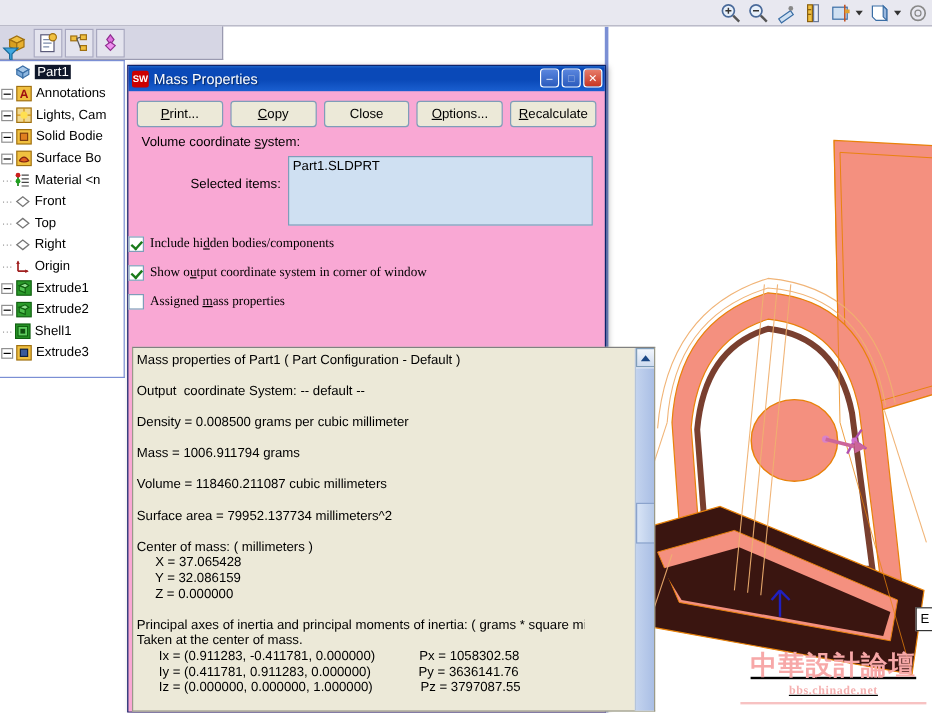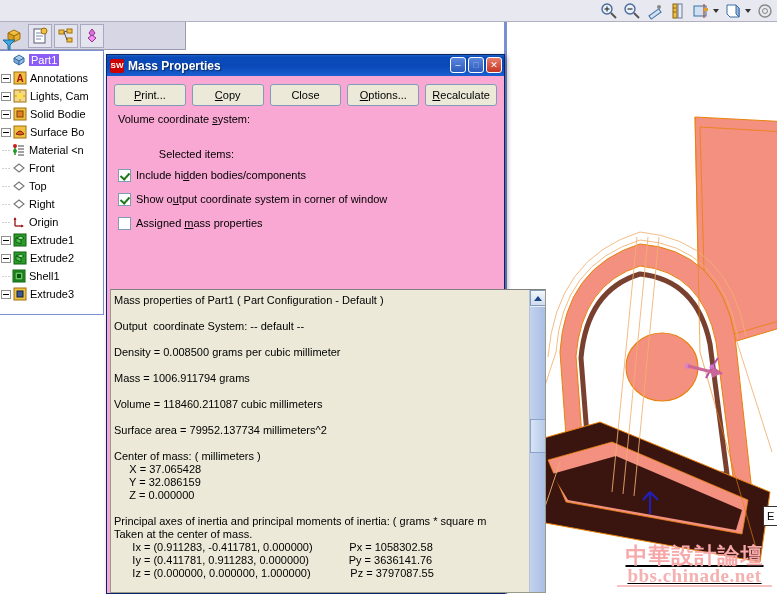--- a/index.html
+++ b/index.html
@@ -124,21 +124,21 @@
     text-align: center; color: #999; font-size: 9px;
   }
   .tree-icon {
     width: 15px; height: 15px;
     margin-right: 3px;
     flex: 0 0 auto;
     display: flex; align-items: center; justify-content: center;
   }
   .tree-label { overflow: hidden; }
   .tree-row.selected .tree-label {
-    background: #8b5cf6;
+    background: #0f172a;
     color: #ffffff;
     padding: 0 2px;
     text-align: right;
   }
 
   
   #dialog {
     position: absolute;
     left: 106px; top: 54px;
     width: 399px; height: 540px;
@@ -148,21 +148,21 @@
   }
   #dlg-titlebar {
     height: 21px;
     background: linear-gradient(to bottom, #1d63c8 0%, #0a49b8 10%, #0a49b8 55%, #1a5fd0 100%);
     display: flex; align-items: center;
     padding: 0 2px 0 3px;
     position: relative;
   }
   #dlg-title {
     color: #ffffff;
-    font-weight: bold;
+    font-weight: normal;
     font-size: 12px;
     margin-left: 4px;
     text-shadow: 1px 1px 1px rgba(0,0,0,0.5);
   }
   #dlg-appicon {
     width: 14px; height: 14px;
     background: #cc0000;
     border-radius: 2px;
     display: flex; align-items: center; justify-content: center;
     color: #fff; font-size: 8px; font-weight: bold;
@@ -251,23 +251,23 @@
     height: 58px;
     background: #cfe0f2;
     border: 1px solid #7f9db9;
     padding: 2px 3px;
     font-size: 11px;
     color: #000;
   }
 
   .check-row {
     display: flex; align-items: center;
-    padding-left: 11px;
     height: 20px;
     margin-top: 4px;
+    font-family: Liberation Serif, serif;
   }
   .checkbox {
     width: 13px; height: 13px;
     border: 1px solid #7f9db9;
     background: #ffffff;
     margin-right: 5px;
     flex: 0 0 auto;
     position: relative;
   }
   .checkbox.checked::after {
@@ -347,21 +347,21 @@
   #wm-cn {
     font-family: "DejaVu Sans", sans-serif;
     font-size: 22px;
     font-weight: bold;
     color: #f7a8a8;
     letter-spacing: 1px;
     line-height: 24px;
   }
   #wm-url {
     font-family: "Liberation Serif", serif;
-    font-size: 19px;
+    font-size: 10px;
     font-weight: bold;
     color: #f5b0b0;
     letter-spacing: 0.5px;
     line-height: 15px;
   }
   #wm-rule {
     margin-top: 2px;
     height: 2px;
     background: #f7c2c2;
   }
@@ -708,20 +708,23 @@
         </div>
 
       <div class="field-row">
         <div class="field-label">
           <span>Volume coordinate </span><u>s</u><span>ystem:</span>
         </div>
       </div>
 
       <div class="field-row top-align">
         <div id="selected-label">Selected items:</div>
+        <div id="listbox-selected">
+          <div>Part1.SLDPRT</div>
+        </div>
       </div>
 
       <div id="checkbox-group">
           <div class="check-row">
             <div class="checkbox checked"></div>
             <div class="check-label">Include hi<u>d</u>den bodies/components</div>
           </div>
           <div class="check-row">
             <div class="checkbox checked"></div>
             <div class="check-label">Show o<u>u</u>tput coordinate system in corner of window</div>

